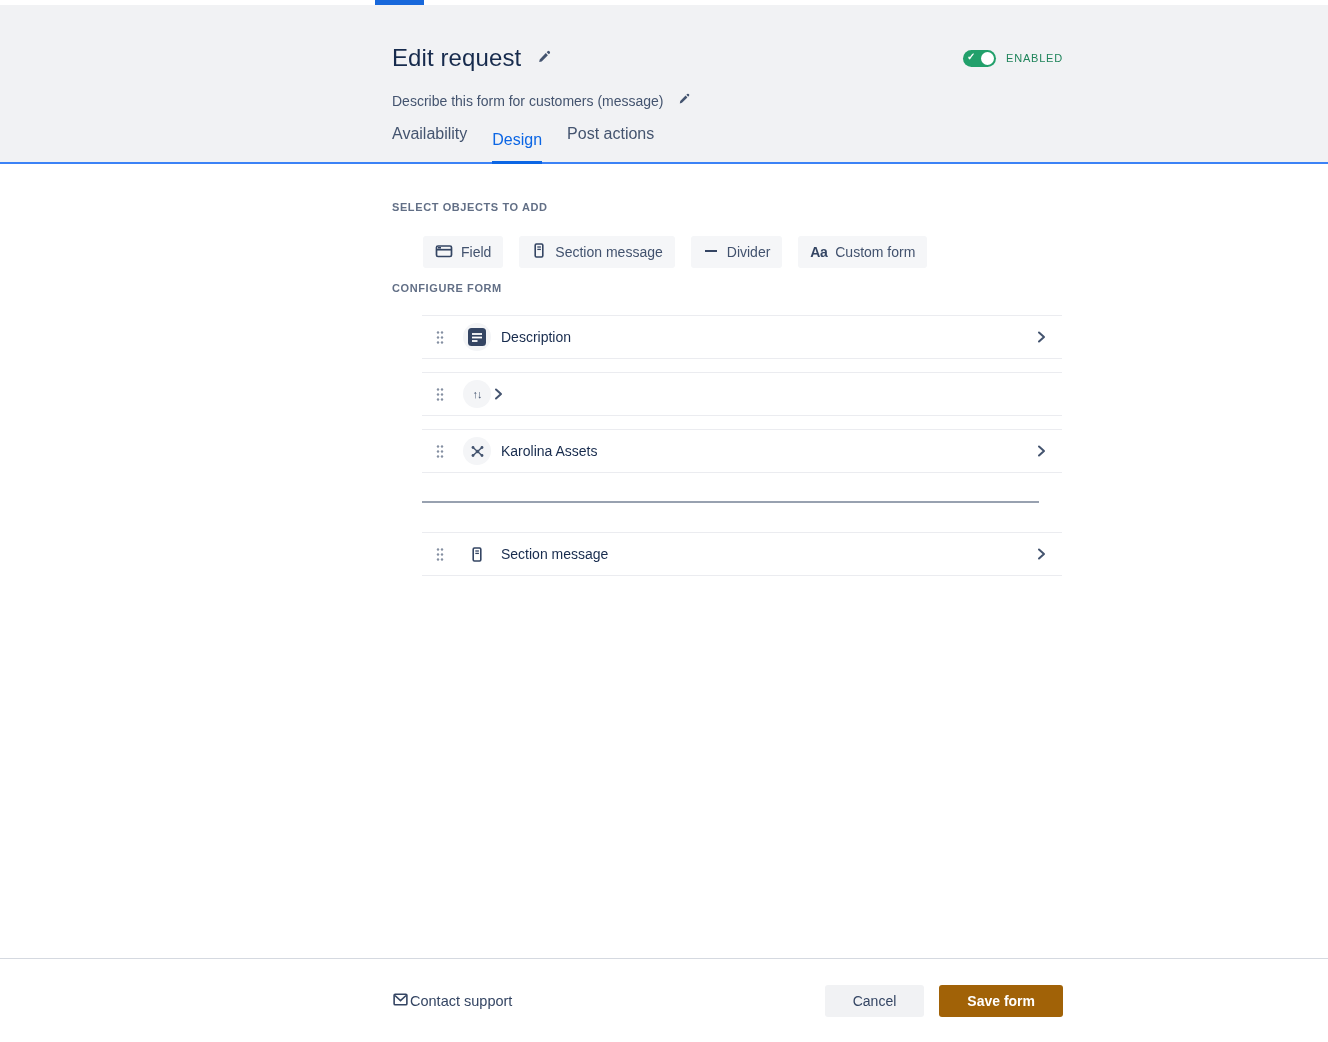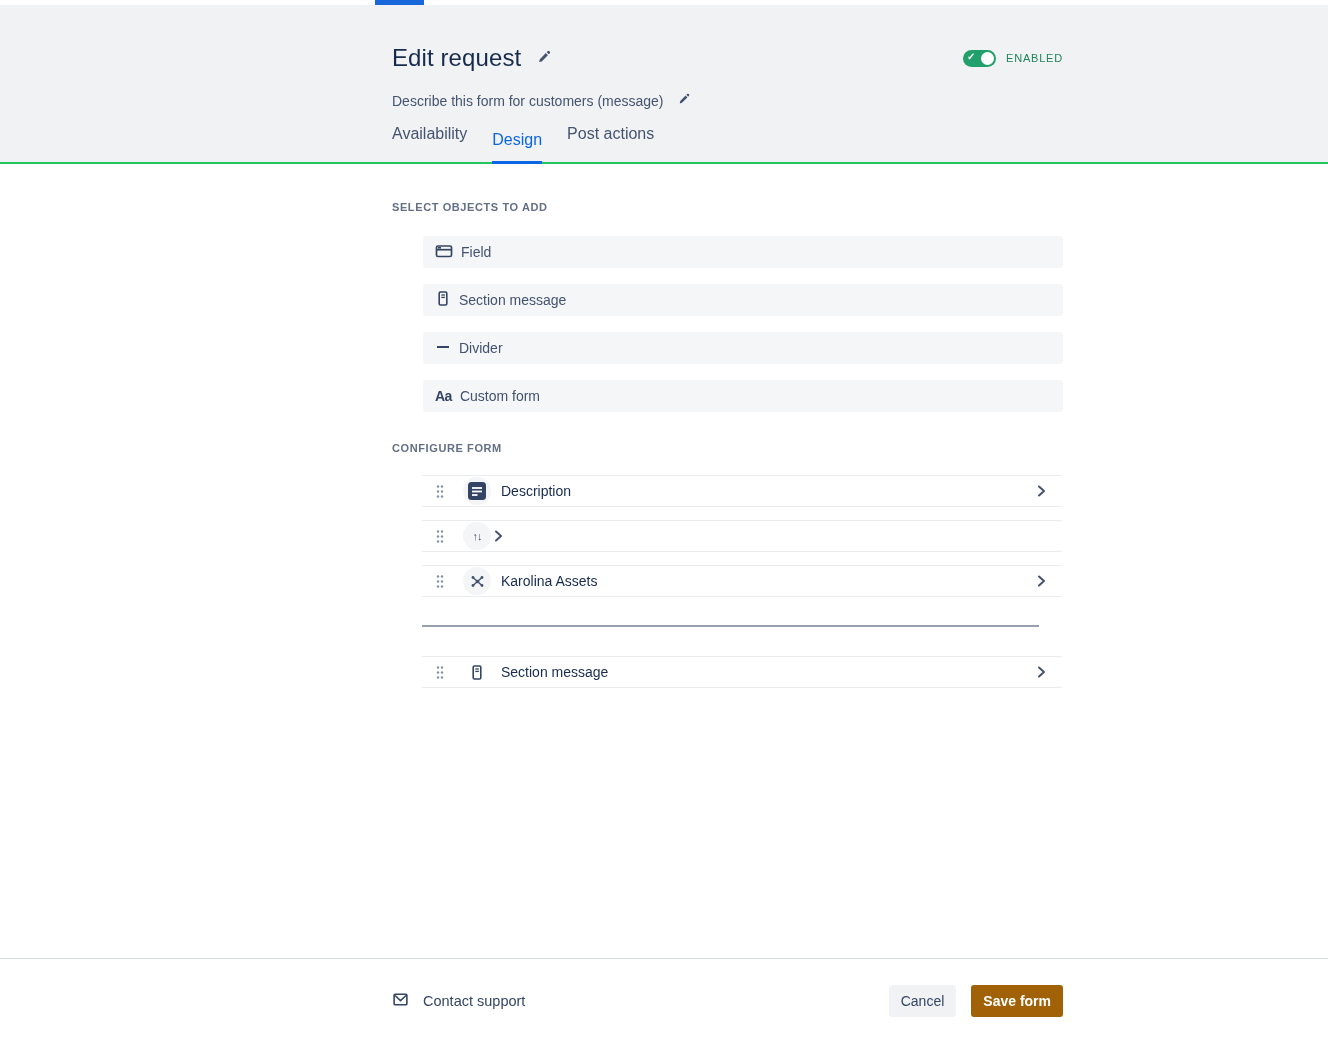--- a/index.html
+++ b/index.html
@@ -14,21 +14,21 @@
 
   
   .top-sliver { height: 5px; background: #ffffff; position: relative; flex: 0 0 auto; }
   .top-sliver .blue-bar { position: absolute; left: 375px; top: 0; width: 49px; height: 5px; background: #1868DB; }
 
   
   .header {
     flex: 0 0 auto;
     height: 159px;
     background: #F1F2F4;
-    border-bottom: 2px solid #22c55e;
+    border-bottom: 2px solid #3b82f6;
     padding-left: 392px;
   }
   .header-inner { width: 671px; height: 100%; position: relative; }
   .title-row { padding-top: 38px; display: flex; align-items: center; justify-content: space-between; }
   .title-left { display: flex; align-items: center; gap: 13px; }
   .page-title { font-size: 24px; line-height: 30px; font-weight: 500; color: #172B4D; letter-spacing: .1px; }
   .pencil-btn { background: none; border: none; cursor: pointer; display: inline-flex; padding: 2px; }
   .toggle-group { display: flex; align-items: center; gap: 10px; }
   .toggle {
     width: 33px; height: 17px; border-radius: 9px; background: #22A06B;
@@ -54,35 +54,35 @@
   }
   .tab.active { color: #0C66E4; border-bottom-color: #0C66E4; margin-top: 12px; }
 
   
   .main { flex: 1 1 auto; background: #ffffff; padding-left: 392px; }
   .main-inner { width: 671px; }
   .section-label {
     font-size: 11px; font-weight: 700; color: #626F86; letter-spacing: .6px;
   }
   .label-objects { margin-top: 37px; }
-  .objects-row { margin-top: 23px; margin-left: 31px; display: flex; gap: 16px; flex-direction: column; }
+  .objects-row { margin-top: 23px; margin-left: 31px; display: flex; gap: 16px; }
   .obj-btn {
     display: inline-flex; align-items: center; gap: 8px;
     height: 32px; padding: 0 12px;
     background: #F5F6F8; border: none; border-radius: 3px; cursor: pointer;
     font-family: "Liberation Sans", sans-serif;
     font-size: 14px; font-weight: 500; color: #42526E;
   }
   .obj-btn .aa { font-size: 14px; font-weight: 700; color: #344563; letter-spacing: -.5px; }
 
-  .label-configure { margin-top: 30px; }
+  .label-configure { margin-top: 14px; }
 
   .rows { margin-top: 21px; margin-left: 30px; width: 640px; }
   .form-row {
-    height: 32px; display: flex; align-items: center;
+    height: 44px; display: flex; align-items: center;
     border-top: 1px solid #EBECF0; border-bottom: 1px solid #EBECF0;
     background: #ffffff; margin-bottom: 13px; cursor: pointer;
     padding: 0 14px 0 12px;
   }
   .drag-handle { display: inline-flex; cursor: grab; padding: 2px; }
   .icon-circle {
     width: 28px; height: 28px; border-radius: 50%; background: #F4F5F7;
     display: flex; align-items: center; justify-content: center;
     margin-left: 17px; flex: 0 0 auto;
   }
@@ -94,25 +94,25 @@
   .divider-row hr { border: none; border-top: 2px solid #98A1B0; }
 
   
   .footer {
     flex: 0 0 84px;
     border-top: 1px solid #D5D9E0;
     background: #ffffff;
     display: flex; align-items: center; justify-content: space-between;
     padding-left: 392px; padding-right: 265px;
   }
-  .contact-support { display: inline-flex; align-items: center; gap: 14px; cursor: pointer; text-align: right; }
+  .contact-support { display: inline-flex; align-items: center; gap: 1px; cursor: pointer; text-align: right; }
   .contact-support span { font-size: 14.5px; color: #344563; }
   .footer-actions { display: flex; align-items: center; gap: 15px; }
   .btn {
-    height: 32px; padding: 0 12px; border: none; border-radius: 3px; cursor: pointer;
+    height: 32px; padding: 0 28px; border: none; border-radius: 3px; cursor: pointer;
     font-family: "Liberation Sans", sans-serif; font-size: 14px; font-weight: 500;
     display: inline-flex; align-items: center;
   }
   .btn-cancel { background: #F1F2F4; color: #344563; }
   .btn-save { background: #a16207; color: #ffffff; font-weight: 600; }
 </style>
 </head>
 <body>
 
 <div class="top-sliver">

